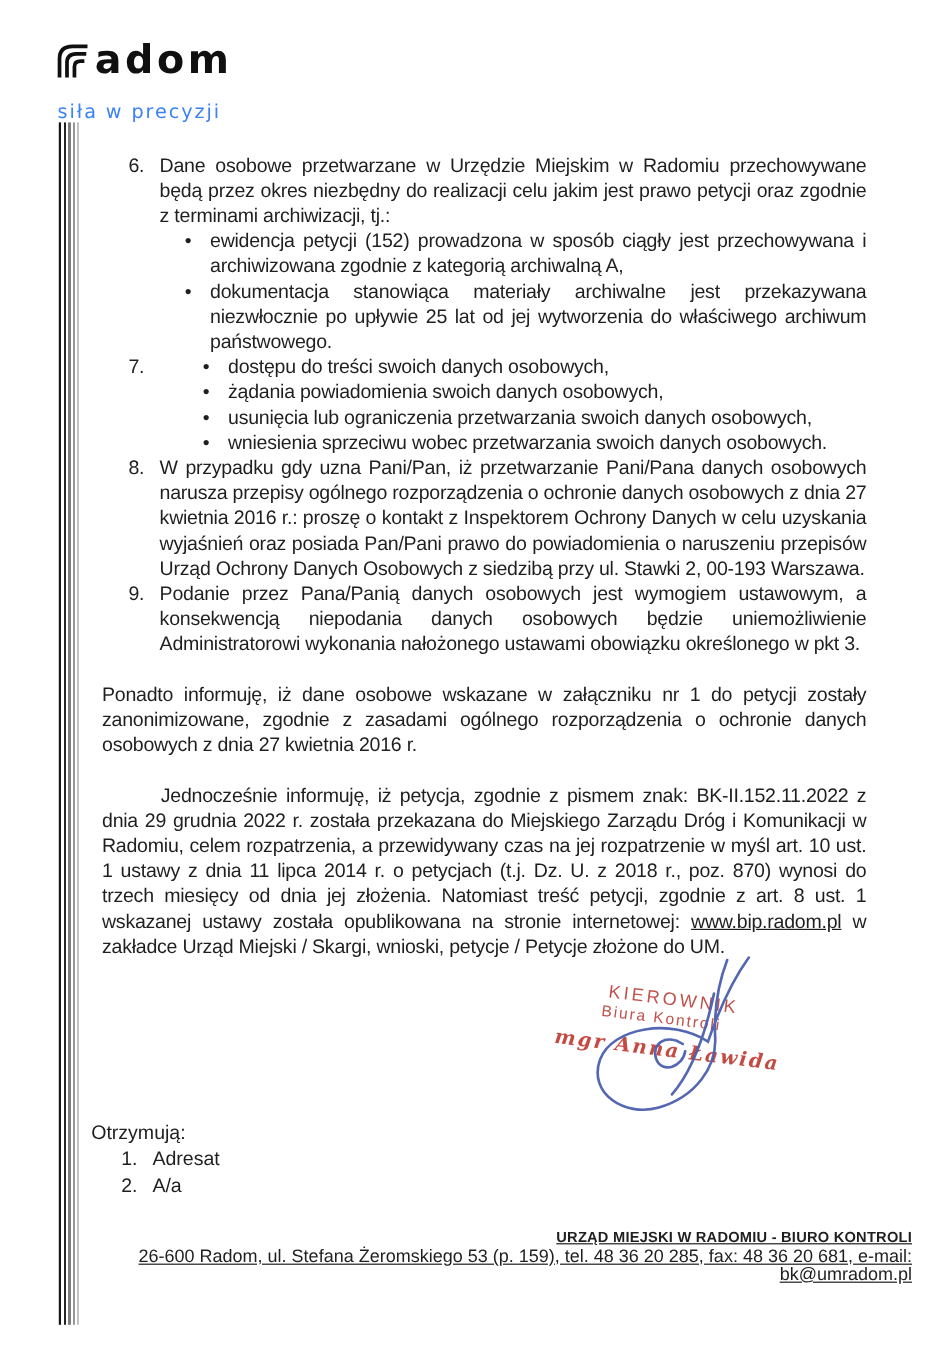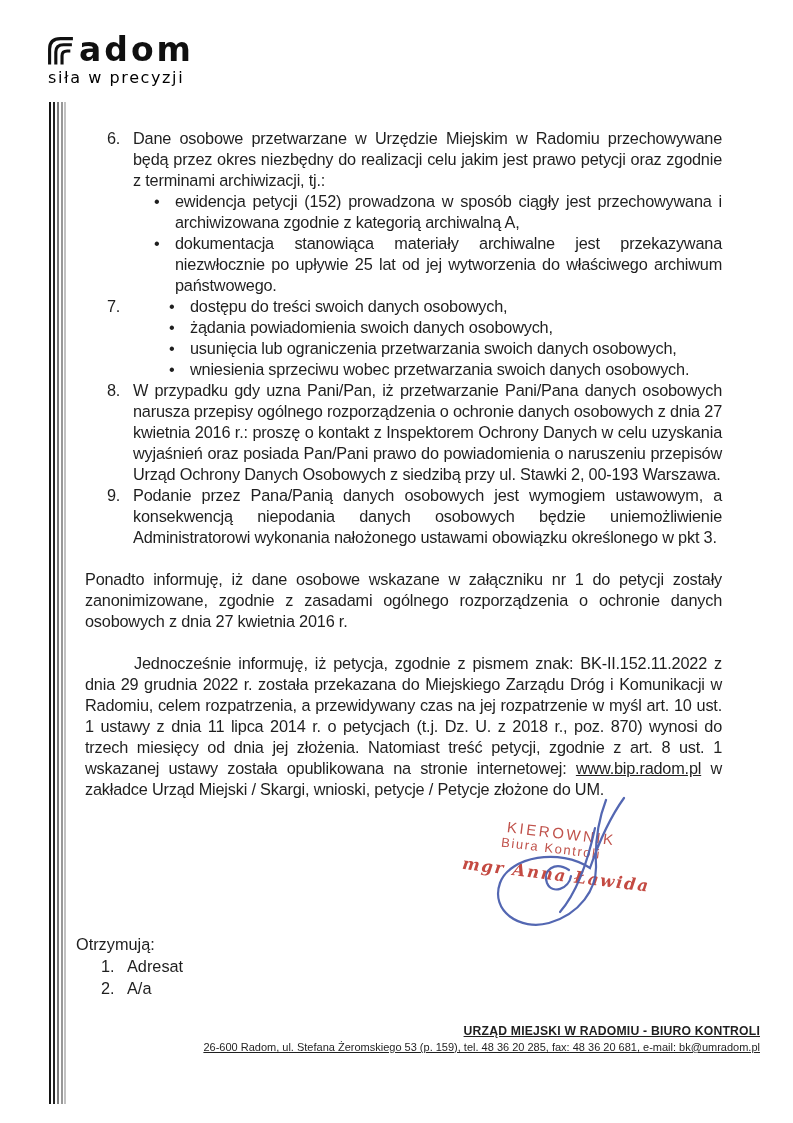--- a/index.html
+++ b/index.html
@@ -10,21 +10,21 @@
 
   
   .logo{position:absolute;left:46px;top:36px;}
   .logo-row{display:flex;align-items:flex-start;}
   .logo-row svg{display:block;margin-right:3px;}
   .brand{
     font-family:"DejaVu Sans",sans-serif;font-weight:bold;font-size:33px;line-height:28px;
     letter-spacing:3px;color:#101010;
   }
   .tagline{
-    font-size:16px;letter-spacing:1.6px;color:#000000;margin-top:3px;margin-left:2px;
+    font-size:16px;letter-spacing:1.6px;color:#3b82f6;margin-top:18px;margin-left:2px;
     font-family:"DejaVu Sans",sans-serif;
   }
 
   
   .stripes{
     position:absolute;left:49px;top:102px;width:17px;height:1002px;
     background:linear-gradient(90deg,
       #141414 0px,#141414 2px,#ffffff 2px,#ffffff 4px,
       #242424 4px,#242424 6px,#ffffff 6px,#ffffff 8px,
       #7d7d7d 8px,#7d7d7d 10px,#ffffff 10px,#ffffff 11.5px,
@@ -66,21 +66,21 @@
   .sig-svg{position:absolute;left:0;top:0;}
 
   
   .dist{position:absolute;left:76px;top:933px;font-size:16.3px;line-height:22px;}
   .dist-item{display:flex;margin-left:25px;}
   .dnum{flex:0 0 26px;}
 
   
   .footer{position:absolute;left:100px;top:1024px;width:660px;text-align:right;text-decoration:underline;}
   .f1{font-weight:bold;font-size:12.2px;letter-spacing:0.2px;line-height:15px;}
-  .f2{font-size:11px;line-height:15px;margin-top:1px;}
+  .f2{font-size:15px;line-height:15px;margin-top:1px;}
 </style>
 </head>
 <body>
 
 <div class="page">
 
   <div class="logo">
     <div class="logo-row">
       <span>
         <svg width="30" height="29" viewBox="0 0 27 28" fill="none">

